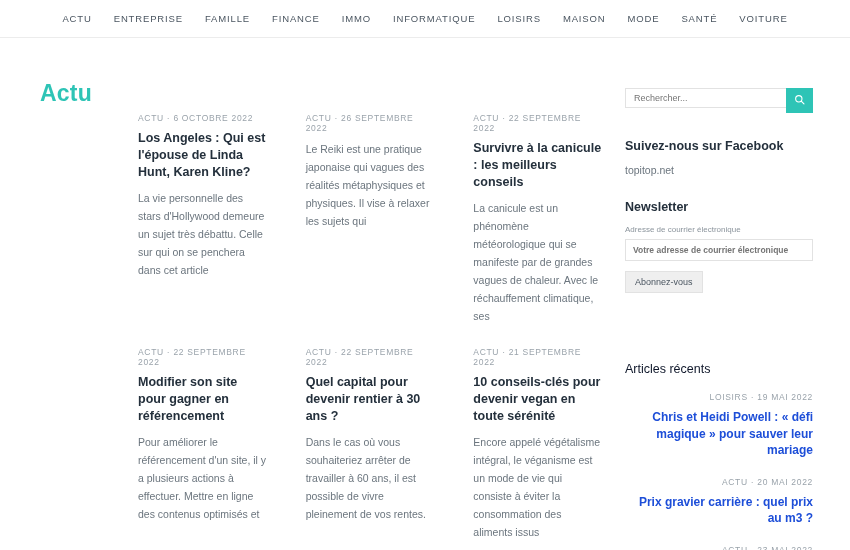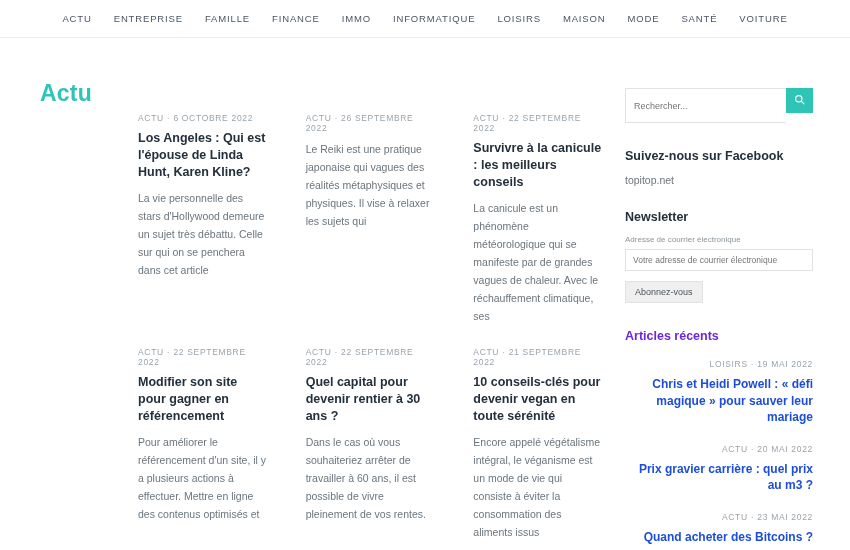--- a/index.html
+++ b/index.html
@@ -81,21 +81,21 @@
   .excerpt {
     font-size: 10.5px;
     line-height: 1.72;
     color: #6b757e;
   }
 
   
   .search-row { display: flex; margin-bottom: 26px; }
   .search-input {
     flex: 1;
-    height: 35px;
+    height: 20px;
     border: 1px solid #e2e2e2;
     border-right: none;
     padding: 0 8px;
     font-size: 9px;
     color: #8b949c;
     font-family: "Liberation Sans", sans-serif;
     outline: none;
     background: #fff;
   }
   .search-btn {
@@ -125,36 +125,38 @@
     width: 100%;
     height: 22px;
     border: 1px solid #e2e2e2;
     padding: 0 7px;
     font-size: 8.5px;
     color: #9aa3ab;
     font-family: "Liberation Sans", sans-serif;
     outline: none;
     background: #fff;
     margin-bottom: 10px;
+    font-weight: bold;
   }
   .subscribe-btn {
     background: #efefef;
     border: 1px solid #e2e2e2;
     font-size: 9px;
     color: #4a5560;
     padding: 5px 9px;
     cursor: pointer;
     font-family: "Liberation Sans", sans-serif;
     margin-bottom: 26px;
   }
   .recent-h {
     font-size: 12.5px;
-    font-weight: 700;
-    color: #6d28d9;
+    font-weight: 400;
+    color: #0f172a;
     margin-bottom: 16px;
+    margin-top: 43px;
   }
   .recent-item { margin-bottom: 18px; text-align: right; }
   .recent-item .meta { text-align: right; }
   .recent-title {
     font-size: 12px;
     font-weight: 700;
     line-height: 1.38;
     color: #1d4ed8;
     text-decoration: none;
     display: block;

